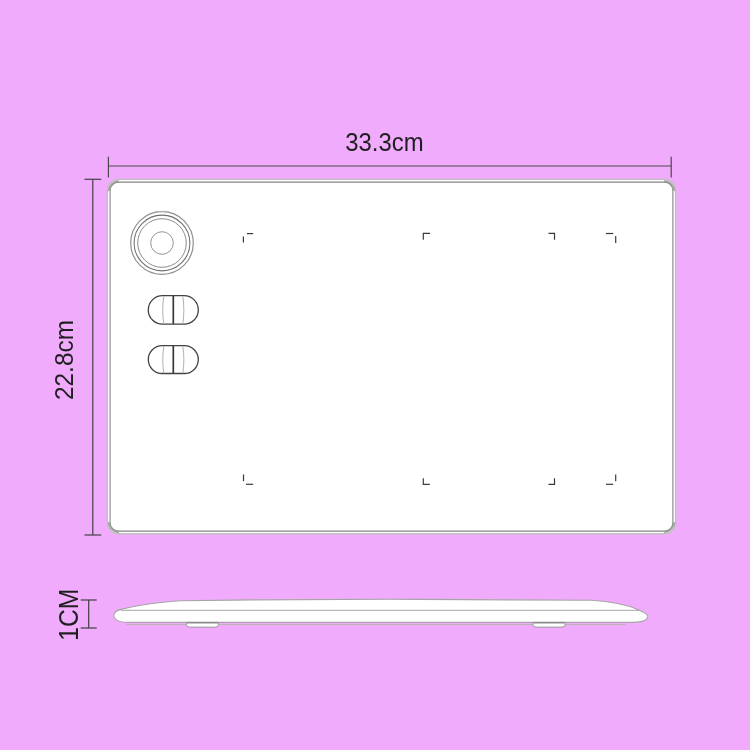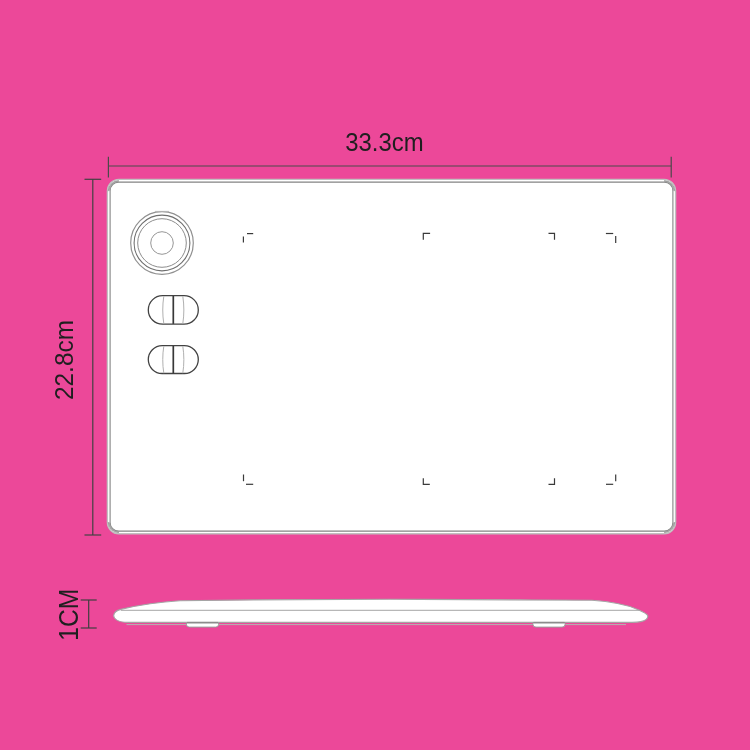--- a/index.html
+++ b/index.html
@@ -1,16 +1,16 @@
 <!DOCTYPE html>
 <html><head>
 <meta charset="utf-8">
 <style>
   html,body{margin:0;padding:0;background:#ffffff;}
-  .stage{position:relative;width:750px;height:750px;background:#ec4899;overflow:hidden;}
+  .stage{position:relative;width:750px;height:750px;background:#f0abfc;overflow:hidden;}
   text{font-family:"Liberation Sans",sans-serif;fill:#1f1f1f;}
 </style>
 </head>
 <body>
 <div class="stage">
 <svg width="750" height="750" viewBox="0 0 750 750" xmlns="http://www.w3.org/2000/svg">
 
   <g transform="translate(384.4,151) scale(0.92,1)">
     <text x="0" y="0" font-size="26" text-anchor="middle">33.3cm</text>
   </g>

